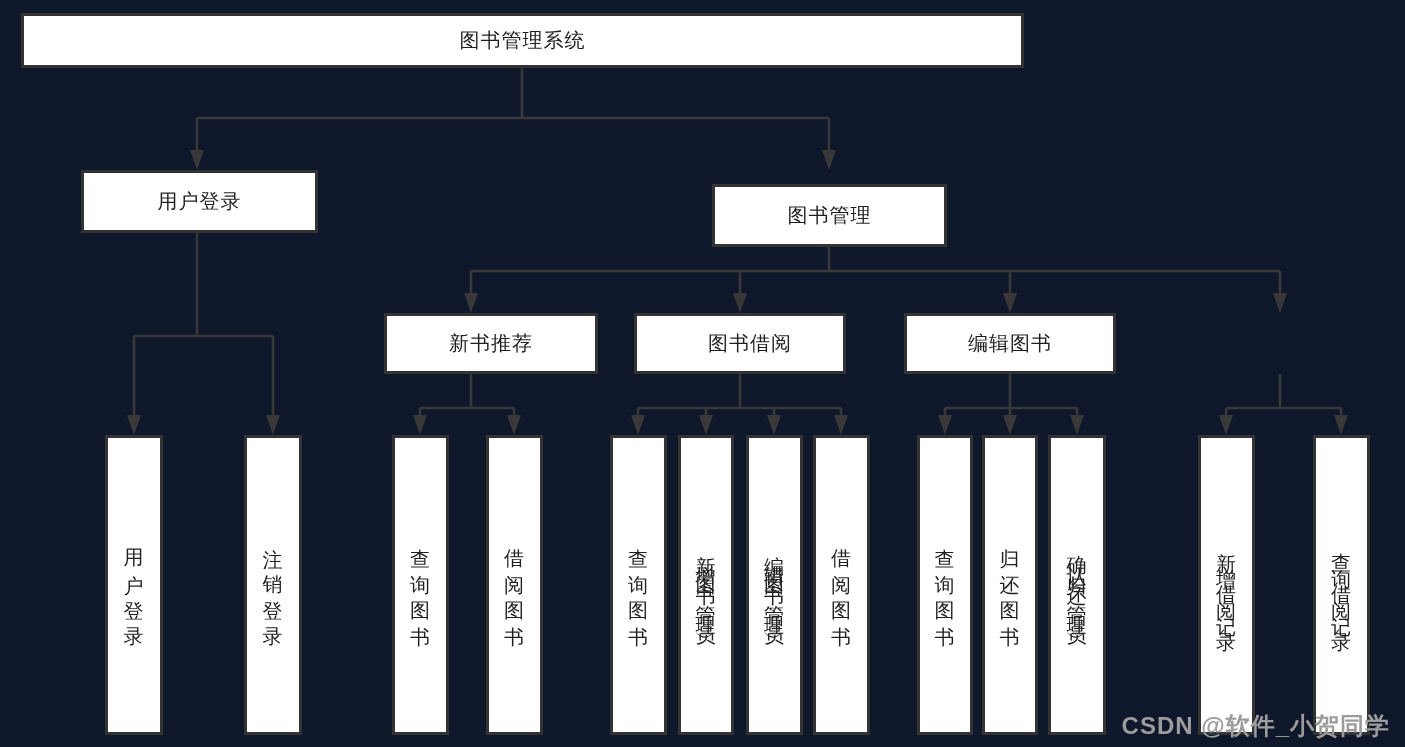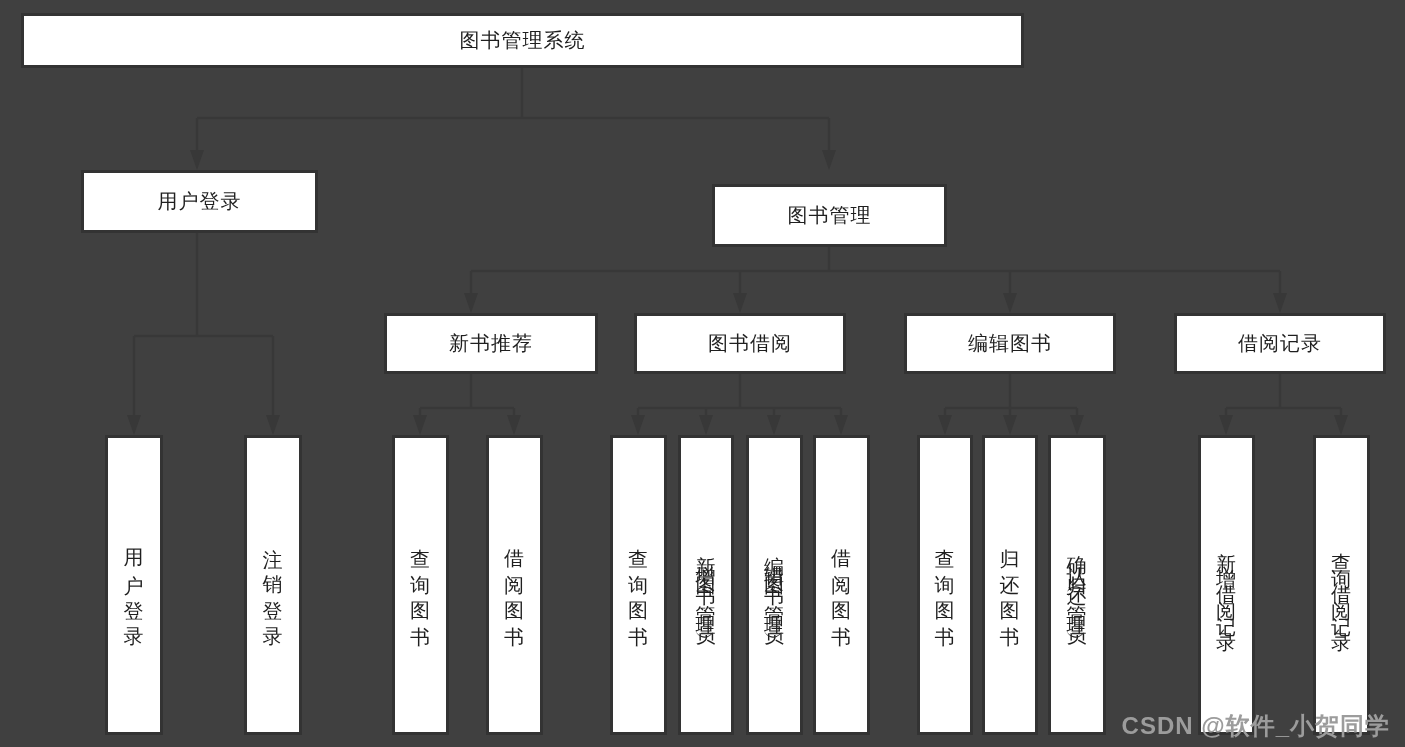--- a/index.html
+++ b/index.html
@@ -1,20 +1,20 @@
 <!DOCTYPE html>
 <html><head>
 <meta charset="utf-8">
 <style>
   html, body { margin: 0; padding: 0; background: #ffffff; }
   #canvas {
     position: relative;
     width: 1405px;
     height: 747px;
-    background: #404040;
+    background: #0f172a;
     font-family: "Liberation Sans", sans-serif;
     overflow: hidden;
   }
   #connectors {
     position: absolute;
     left: 0; top: 0;
     width: 1405px; height: 747px;
     pointer-events: none;
   }
   .hbox {
@@ -109,21 +109,20 @@
   </svg>
 
   <div class="hbox root">图书管理系统</div>
 
   <div class="hbox l2a">用户登录</div>
   <div class="hbox l2b">图书管理</div>
 
   <div class="hbox l3a">新书推荐</div>
   <div class="hbox l3b">图书借阅</div>
   <div class="hbox l3c">编辑图书</div>
-  <div class="hbox l3d">借阅记录</div>
 
   <div class="leaf ls4 f01">用户登录</div>
   <div class="leaf ls4 f02">注销登录</div>
 
   <div class="leaf ls4 f03">查询图书</div>
   <div class="leaf ls4 f04">借阅图书</div>
 
   <div class="leaf ls4 f05">查询图书</div>
   <div class="leaf ls9 f06">新增图书（管理员）</div>
   <div class="leaf ls9 f07">编辑图书（管理员）</div>

